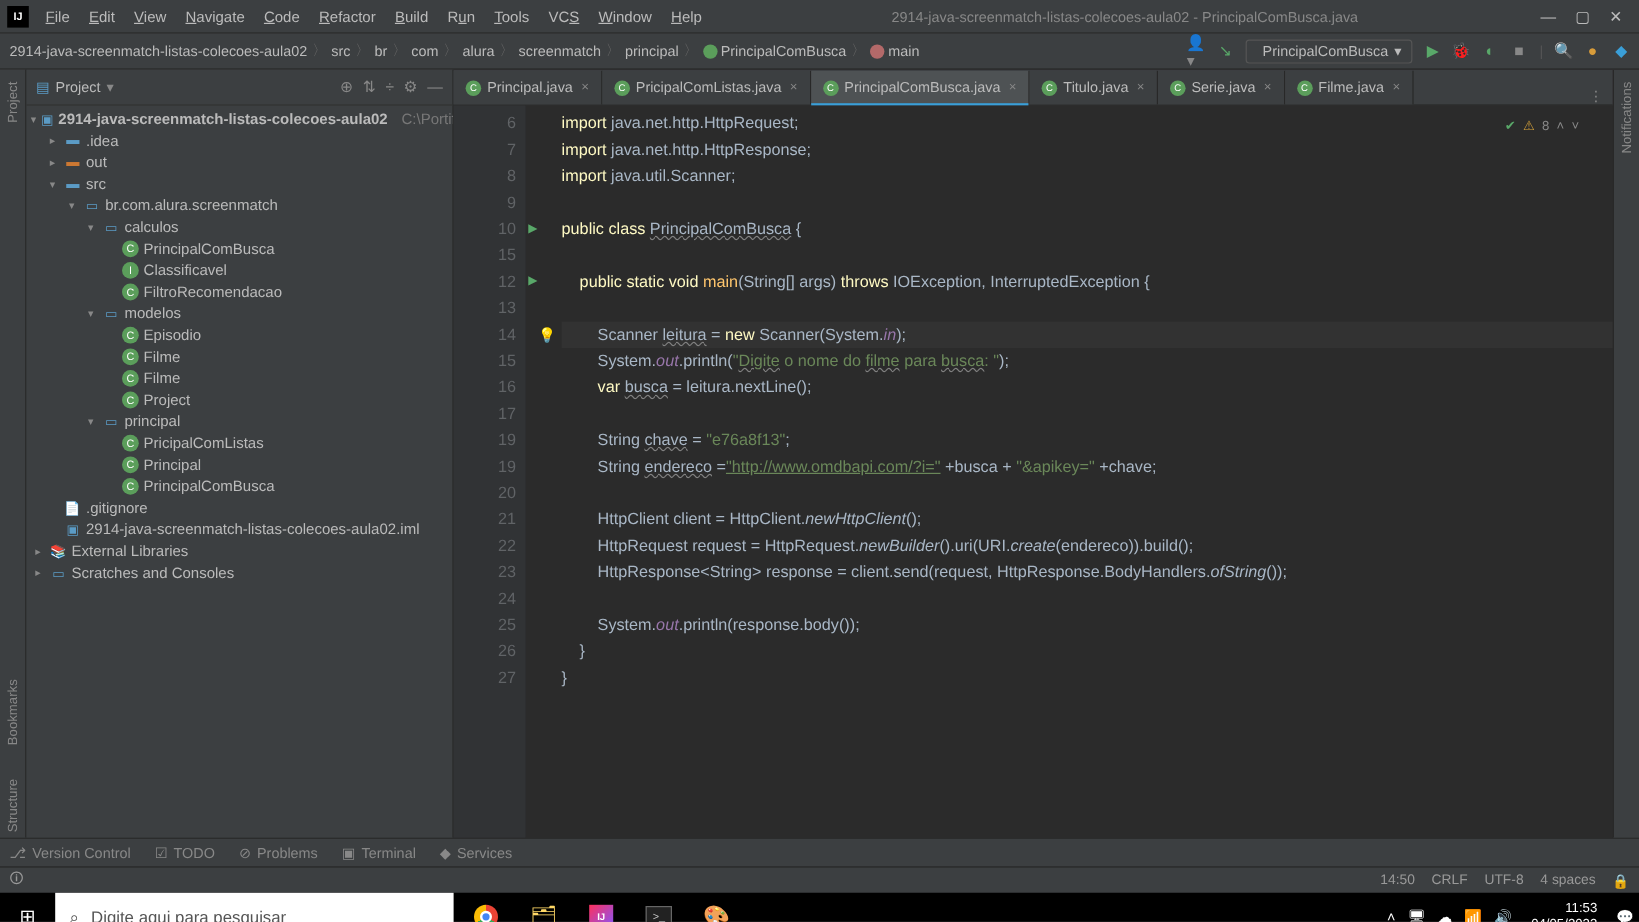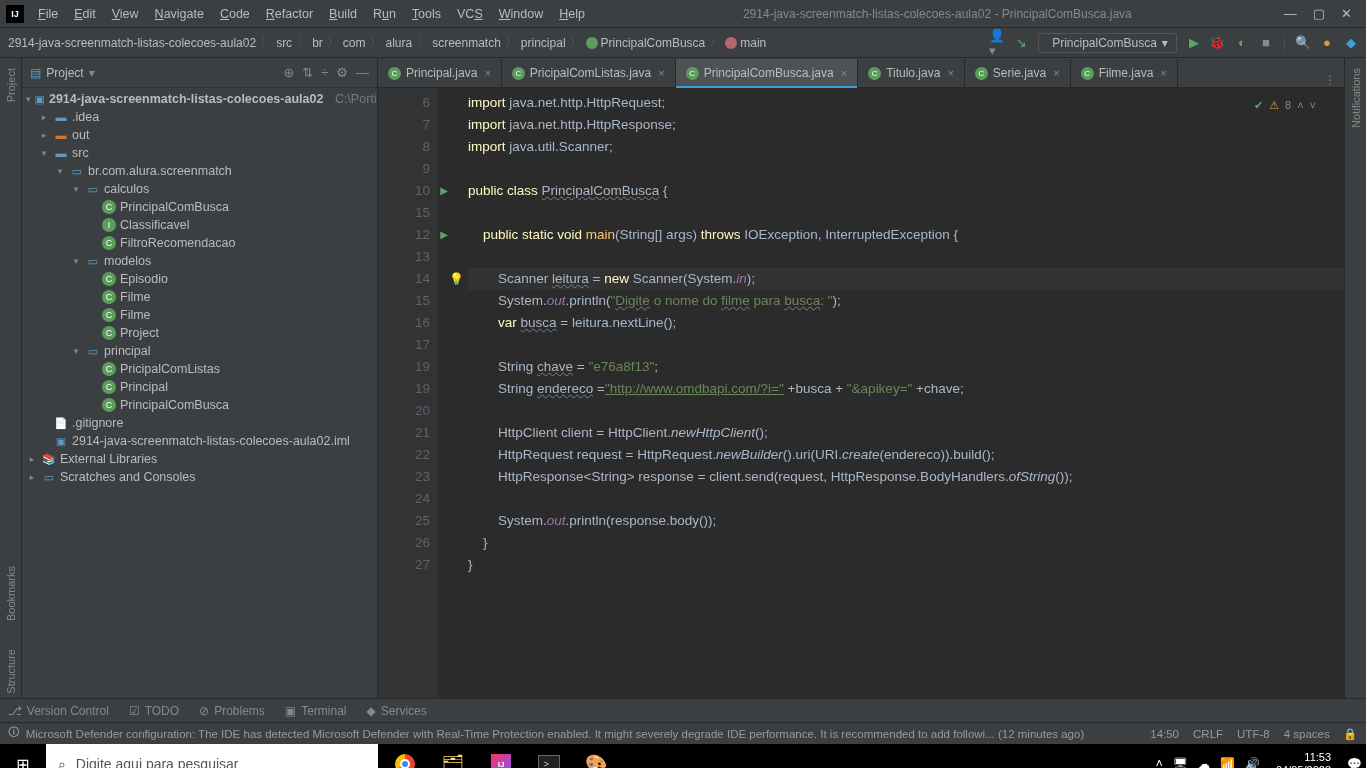--- a/index.html
+++ b/index.html
@@ -404,21 +404,20 @@
     </div>
   <div class="item">
       <span>◆</span>
       <span>Services</span>
     </div>
 </div>
 
 <div class="statusbar">
   <div class="msg">
     <span>🛈</span>
-    <span>Microsoft Defender configuration: The IDE has detected Microsoft Defender with Real-Time Protection enabled. It might severely degrade IDE performance. It is recommended to add followi... (12 minutes ago)</span>
   </div>
   <div class="right">
     <span>14:50</span>
     <span>CRLF</span>
     <span>UTF-8</span>
     <span>4 spaces</span>
     <span>🔒</span>
   </div>
 </div>
 

